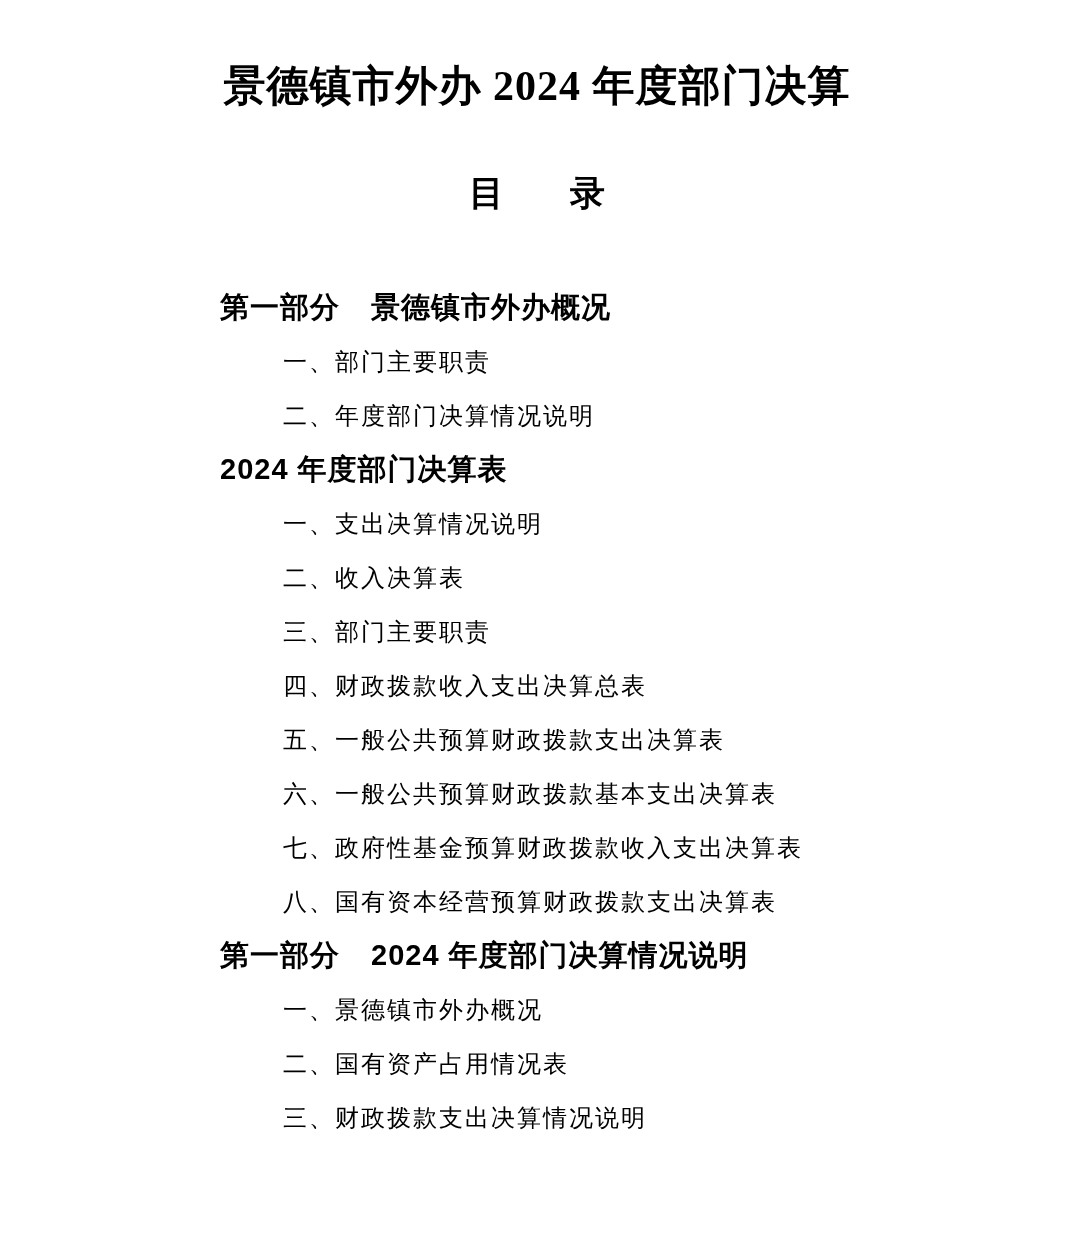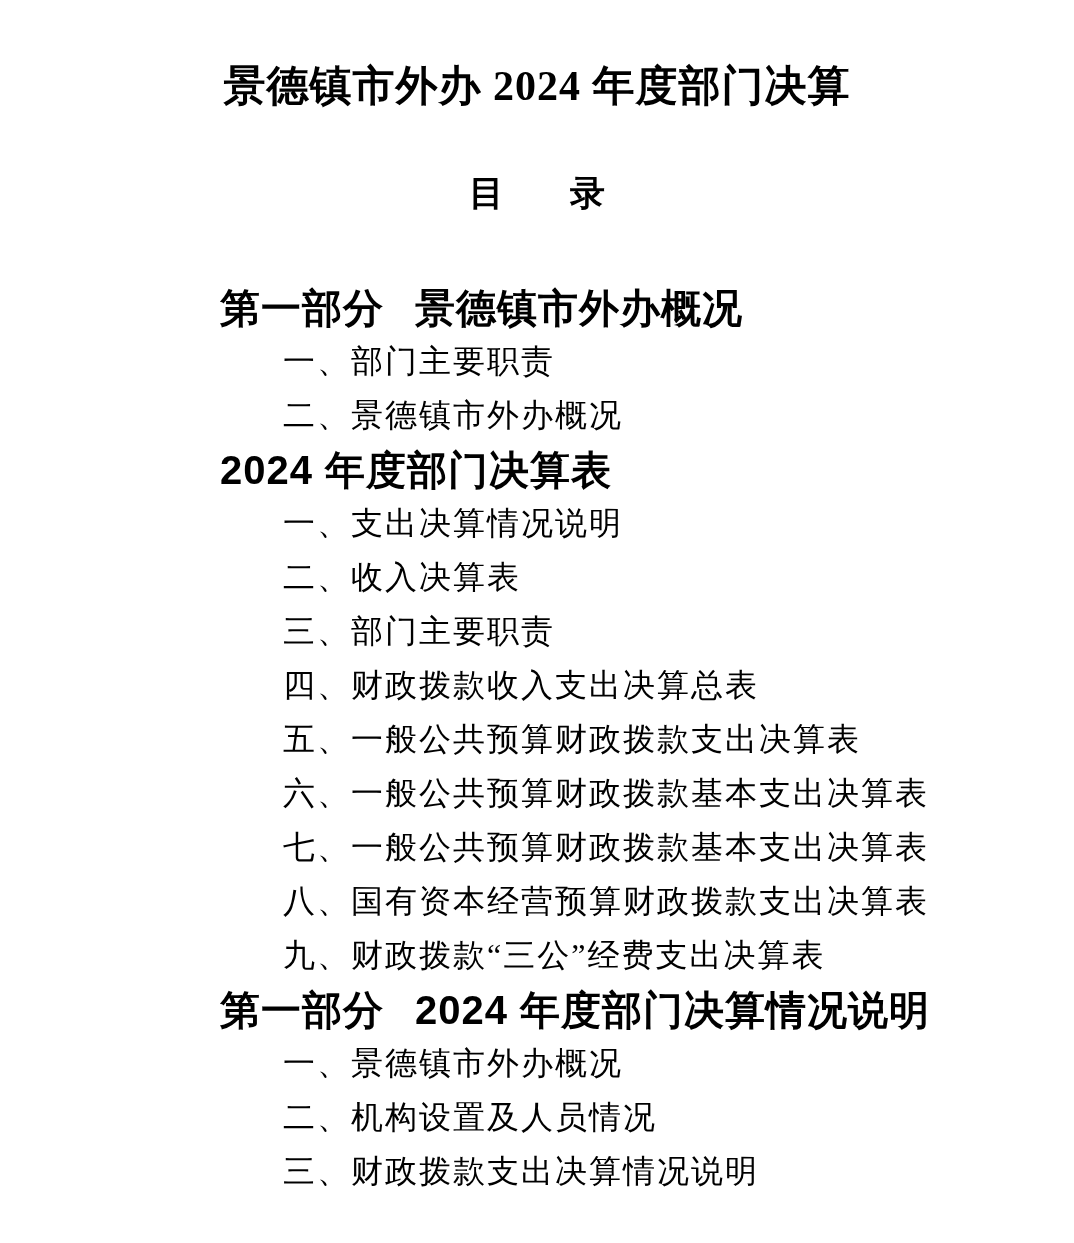--- a/index.html
+++ b/index.html
@@ -43,63 +43,62 @@
   }
   .toc-line {
     height: 54px;
     display: flex;
     align-items: center;
     white-space: nowrap;
   }
   .toc-line.part {
     font-family: "Liberation Sans", "DejaVu Sans", sans-serif;
     font-weight: 700;
-    font-size: 40px;
+    font-size: 29px;
     column-gap: 31px;
     letter-spacing: 1px;
   }
   .toc-line.item {
     padding-left: 63px;
     font-family: "Liberation Serif", "DejaVu Serif", serif;
     font-weight: 400;
-    font-size: 32px;
+    font-size: 24px;
     letter-spacing: 2px;
   }
 </style>
 </head>
 <body>
 
 <div class="page">
   <h1 class="doc-title">景德镇市外办 2024 年度部门决算</h1>
 
   <div class="toc-heading">
     <span>目</span>
     <span>录</span>
   </div>
 
   <div class="toc" id="toc">
       <div class="toc-line part">
         <span>第一部分</span>
         <span>景德镇市外办概况</span>
       </div>
       <div class="toc-line item">一、部门主要职责</div>
-      <div class="toc-line item">二、景德镇市外办概况</div>
+      <div class="toc-line item">二、年度部门决算情况说明</div>
       <div class="toc-line part">
         <span>2024 年度部门决算表</span>
       </div>
       <div class="toc-line item">一、支出决算情况说明</div>
       <div class="toc-line item">二、收入决算表</div>
       <div class="toc-line item">三、部门主要职责</div>
       <div class="toc-line item">四、财政拨款收入支出决算总表</div>
       <div class="toc-line item">五、一般公共预算财政拨款支出决算表</div>
       <div class="toc-line item">六、一般公共预算财政拨款基本支出决算表</div>
-      <div class="toc-line item">七、一般公共预算财政拨款基本支出决算表</div>
+      <div class="toc-line item">七、政府性基金预算财政拨款收入支出决算表</div>
       <div class="toc-line item">八、国有资本经营预算财政拨款支出决算表</div>
-      <div class="toc-line item">九、财政拨款“三公”经费支出决算表</div>
       <div class="toc-line part">
         <span>第一部分</span>
         <span>2024 年度部门决算情况说明</span>
       </div>
       <div class="toc-line item">一、景德镇市外办概况</div>
-      <div class="toc-line item">二、机构设置及人员情况</div>
+      <div class="toc-line item">二、国有资产占用情况表</div>
       <div class="toc-line item">三、财政拨款支出决算情况说明</div>
     </div>
 </div>
 
 </body></html>

